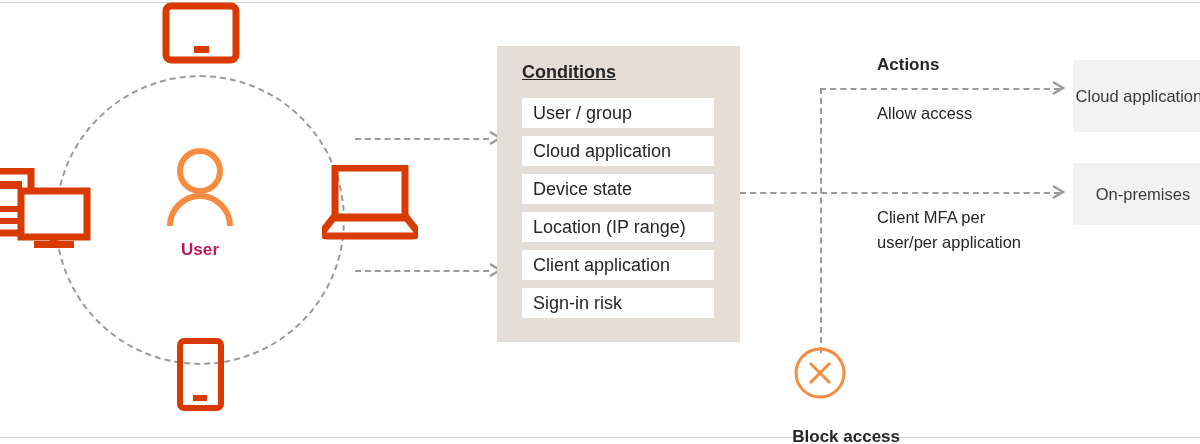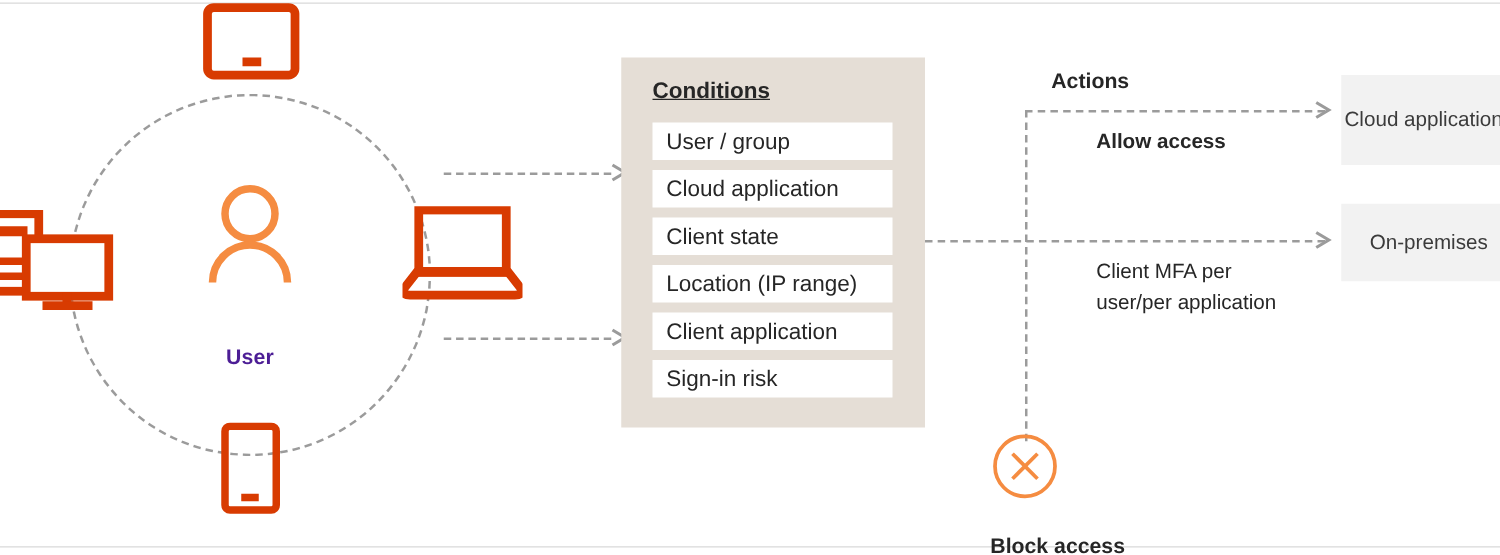--- a/index.html
+++ b/index.html
@@ -23,21 +23,21 @@
     border:2px dashed #9b9b9b;
     box-sizing:border-box;
   }
 
   .dev{position:absolute;}
 
   
   .user-fig{position:absolute;left:166px;top:146px;width:68px;height:82px;}
   .user-label{
     position:absolute;left:120px;top:240px;width:160px;text-align:center;
-    font-size:17px;font-weight:bold;color:#4c1d95;letter-spacing:.1px;margin-top:36px;
+    font-size:17px;font-weight:bold;color:#be185d;letter-spacing:.1px;
   }
 
   
   .cond-panel{
     position:absolute;left:497px;top:46px;width:243px;height:296px;
     background:#e5ded6;
   }
   .cond-title{
     position:absolute;left:25px;top:16px;
     font-size:18px;font-weight:bold;color:#262626;text-decoration:underline;
@@ -55,26 +55,26 @@
     border-top:2px dashed #9b9b9b;
   }
   .v-dash{
     position:absolute;width:0;
     border-left:2px dashed #9b9b9b;
   }
   .arrow-head{position:absolute;width:16px;height:18px;}
 
   
   .actions-title{
-    position:absolute;left:841px;top:55px;
+    position:absolute;left:877px;top:55px;
     font-size:17px;font-weight:bold;color:#262626;text-align:right;
   }
   .allow-label{
     position:absolute;left:877px;top:104px;
-    font-size:16.5px;color:#262626;font-weight:bold;
+    font-size:16.5px;color:#262626;
   }
   .mfa-label{
     position:absolute;left:877px;top:205px;width:150px;
     font-size:16.5px;color:#262626;line-height:25px;
   }
 
   
   .block-circle{
     position:absolute;left:793px;top:346px;width:54px;height:54px;
   }
@@ -155,21 +155,21 @@
     <svg width="16" height="18" viewBox="0 0 16 18">
       <polyline points="3,3 13,9 3,15" fill="none" stroke="#9b9b9b" stroke-width="2.5"></polyline>
     </svg>
   </div>
 
   <div class="cond-panel">
     <div class="cond-title">Conditions</div>
     <div class="cond-list">
       <div class="cond-row">User / group</div>
       <div class="cond-row">Cloud application</div>
-      <div class="cond-row">Client state</div>
+      <div class="cond-row">Device state</div>
       <div class="cond-row">Location (IP range)</div>
       <div class="cond-row">Client application</div>
       <div class="cond-row">Sign-in risk</div>
     </div>
   </div>
 
   <div class="h-dash" style="left:740px;top:192px;width:320px;"></div>
   <div class="arrow-head" style="left:1050px;top:183px;">
     <svg width="16" height="18" viewBox="0 0 16 18">
       <polyline points="3,3 13,9 3,15" fill="none" stroke="#9b9b9b" stroke-width="2.5"></polyline>

